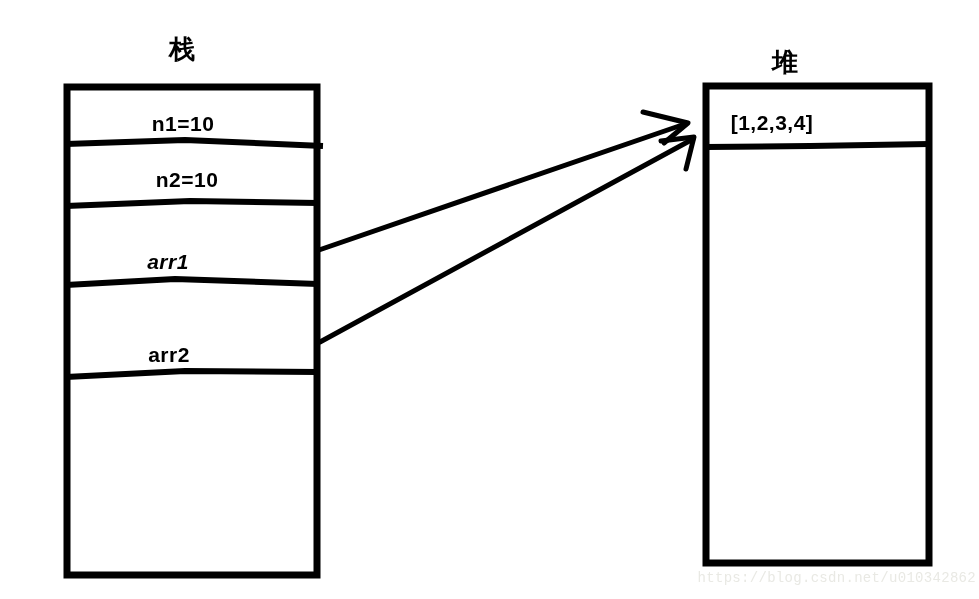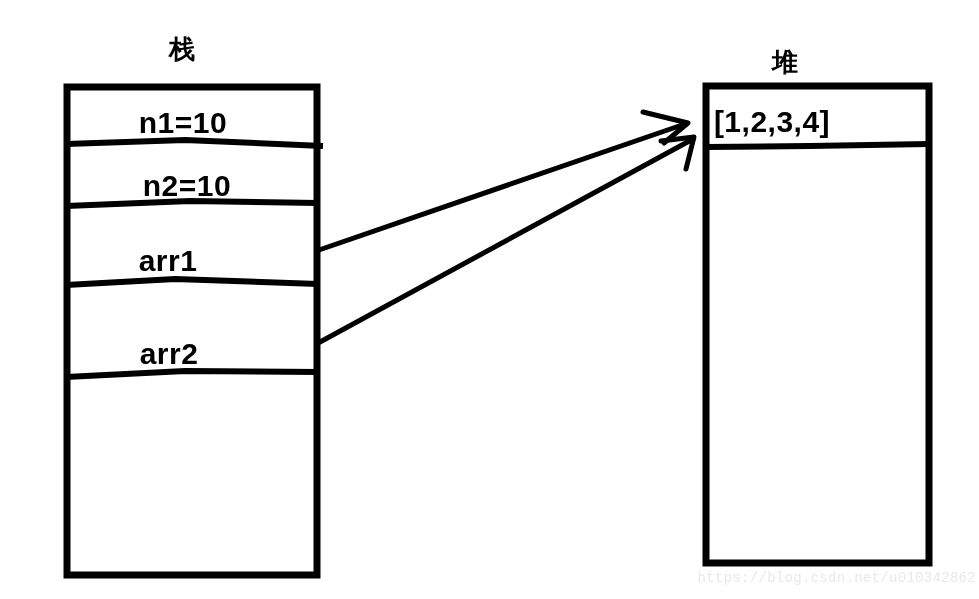--- a/index.html
+++ b/index.html
@@ -30,21 +30,21 @@
     fill: none;
   }
   .box-stroke   { stroke-width: 7; }
   .divider      { stroke-width: 6; }
   .arrow-shaft  { stroke-width: 5; stroke-linecap: round; }
   .arrow-head   { stroke-width: 5; stroke-linecap: round; stroke-linejoin: round; }
   .label {
     position: absolute;
     transform: translate(-50%, -50%);
     font-weight: bold;
-    font-size: 30px;
+    font-size: 21px;
     letter-spacing: 0.5px;
     color: var(--ink);
     white-space: nowrap;
     line-height: 1;
   }
   .title {
     font-size: 26px;
     letter-spacing: 0;
   }
   .watermark {
@@ -84,21 +84,21 @@
     <g>
       <line class="stroke arrow-shaft" x1="320" y1="342" x2="693" y2="139"></line>
       <polyline class="stroke arrow-head" points="661,141 694,137 686,169"></polyline>
     </g>
   </svg>
 
   <div class="label title" style="left:182px; top:49px;">栈</div>
   <div class="label title" style="left:785px; top:62px;">堆</div>
 
   <div class="label" style="left:183px; top:123px;">n1=10</div>
-  <div class="label" style="left:187px; top:186px;">n2=10</div>
-  <div class="label" style="left:168px; top:261px;">arr1</div>
+  <div class="label" style="left:187px; top:179px;">n2=10</div>
+  <div class="label" style="left:168px; top:261px;font-style:italic;">arr1</div>
   <div class="label" style="left:169px; top:354px;">arr2</div>
 
   <div class="label" style="left:772px; top:122px;">[1,2,3,4]</div>
 
   <div class="watermark">https://blog.csdn.net/u010342862</div>
 
 </div>
 
 </body></html>

